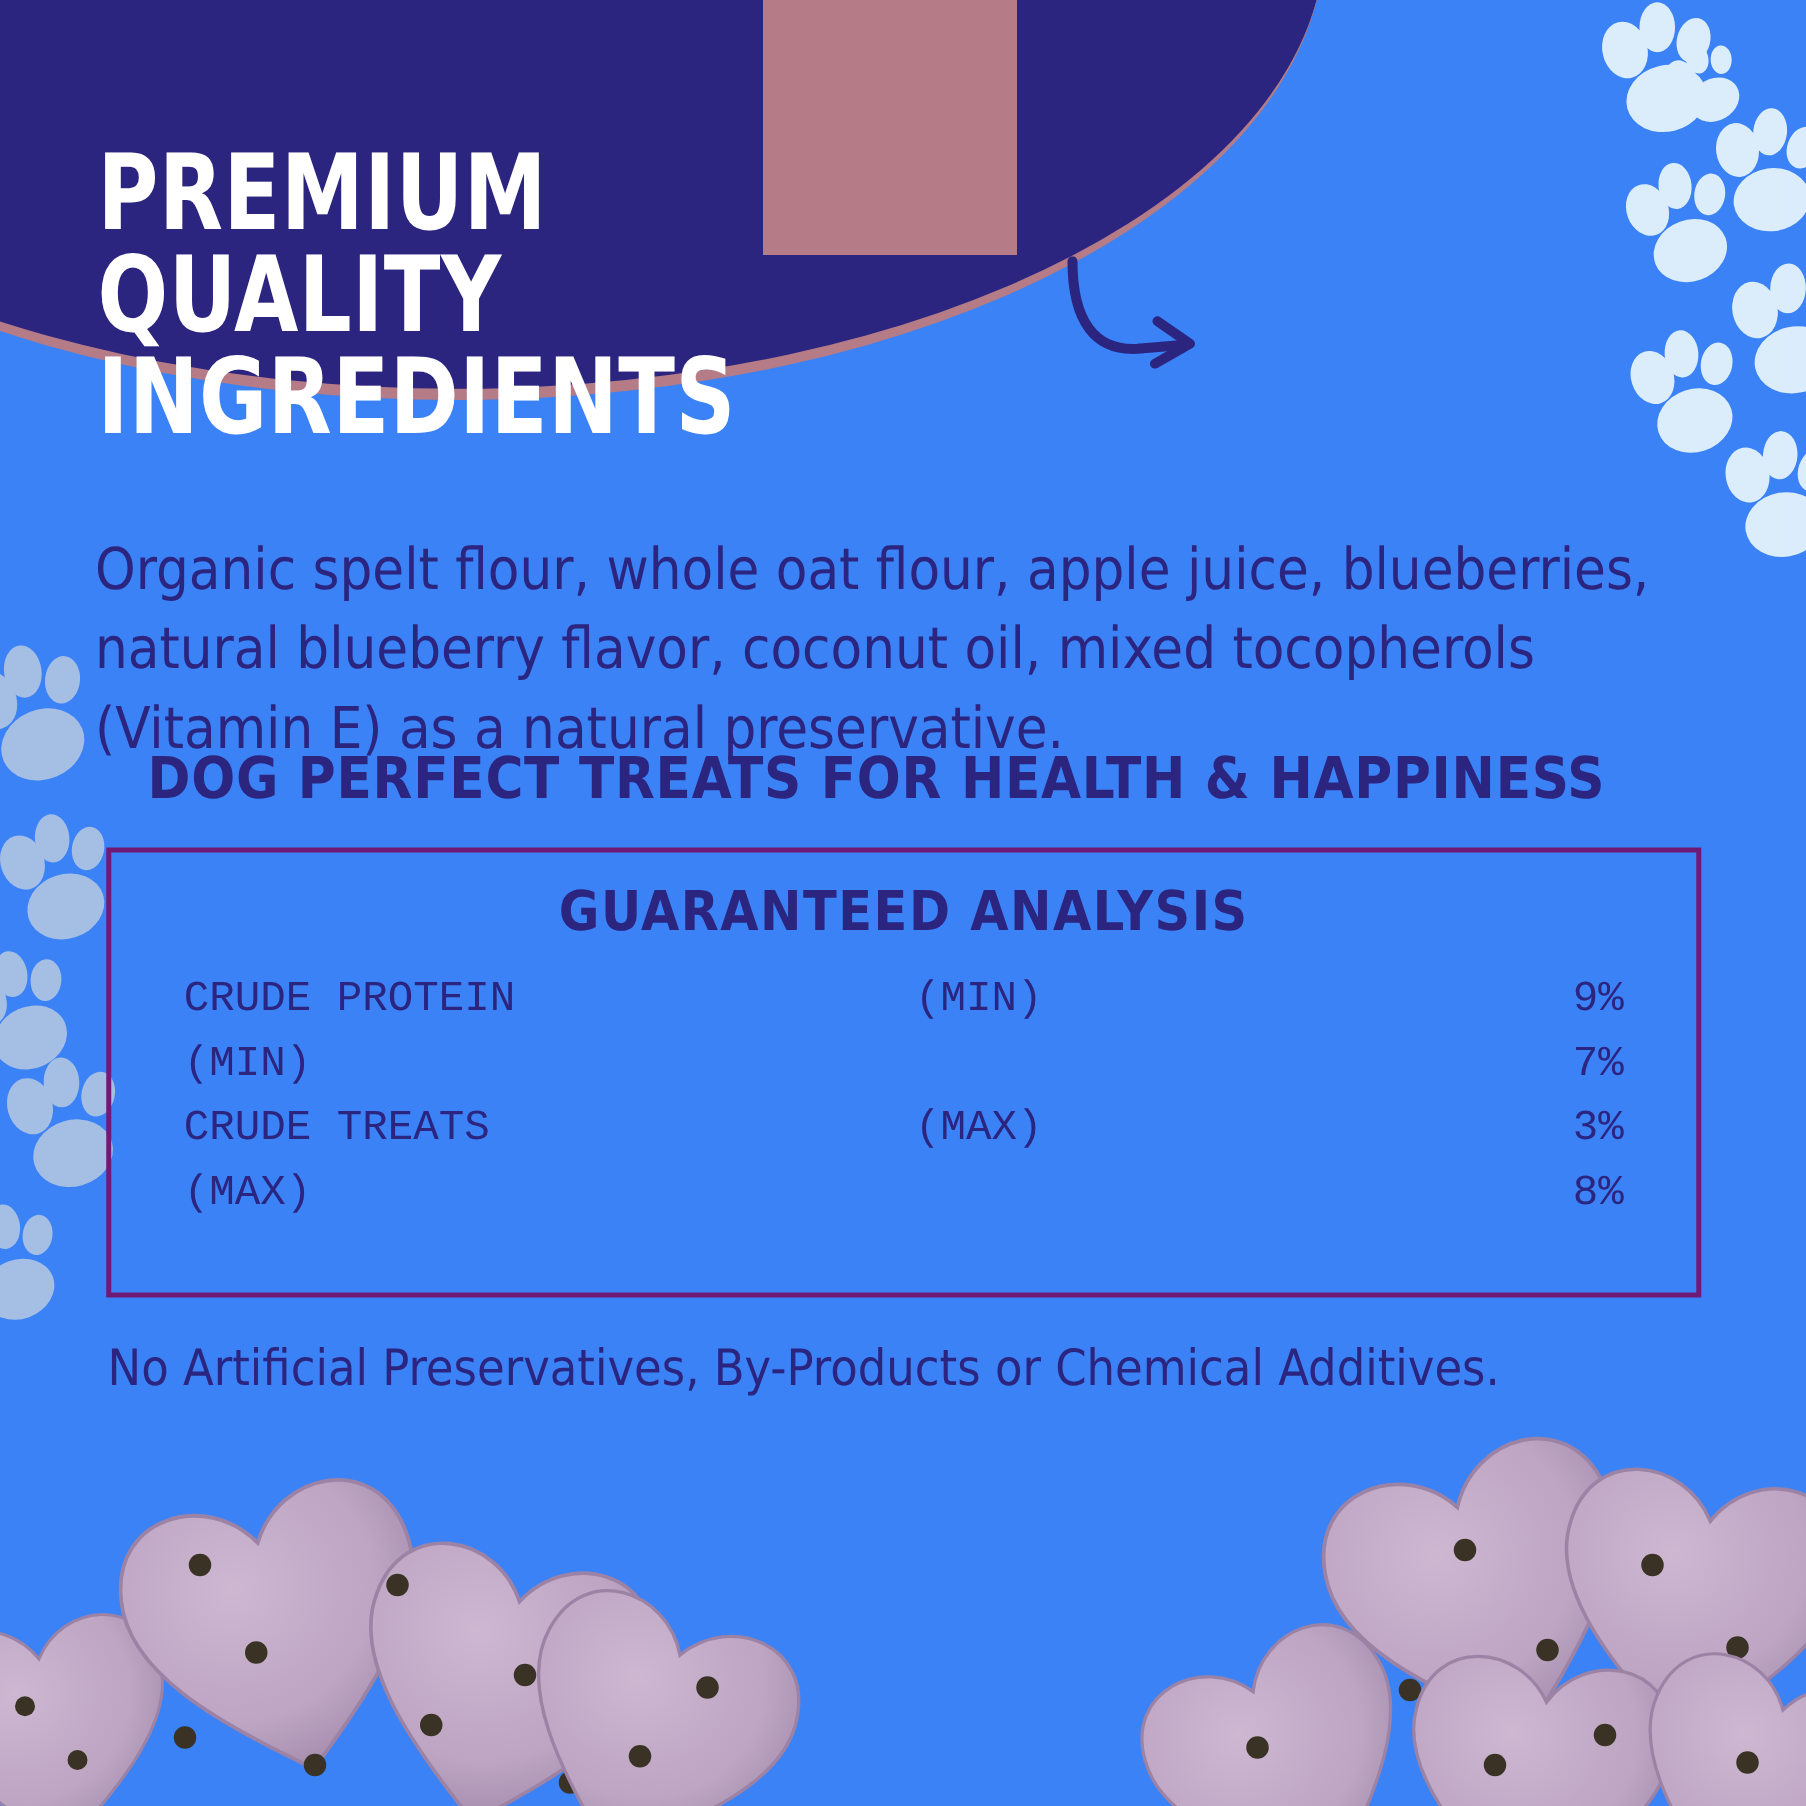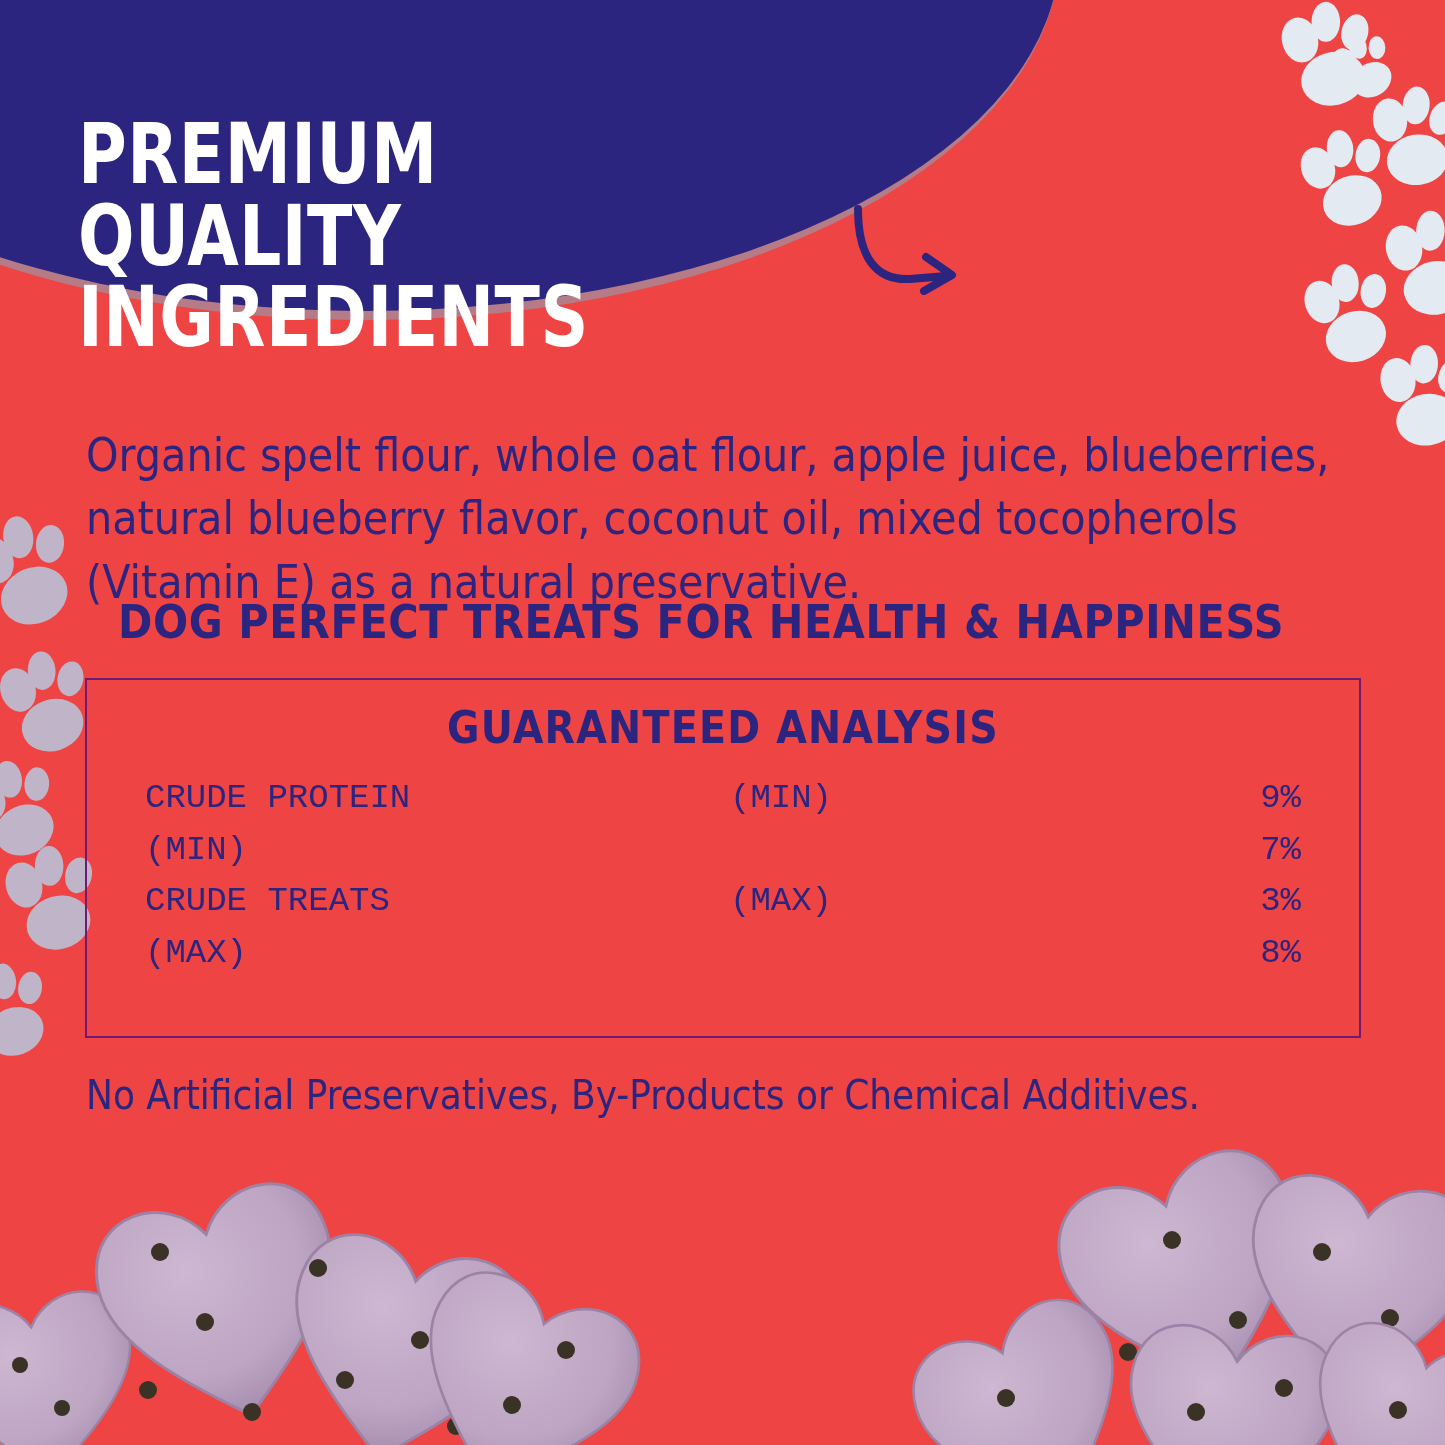--- a/index.html
+++ b/index.html
@@ -10,21 +10,21 @@
     width: 1445px;
     height: 1445px;
     overflow: hidden;
     font-family: "Liberation Sans", sans-serif;
   }
 
   #package-panel {
     position: relative;
     width: 1445px;
     height: 1445px;
-    background: #ef4444;
+    background: #3b82f6;
     overflow: hidden;
   }
 
   
   #paw-layer {
     position: absolute;
     inset: 0;
     width: 1445px;
     height: 1445px;
     pointer-events: none;
@@ -90,21 +90,21 @@
     left: 848px;
     top: 205px;
     width: 130px;
     height: 90px;
     z-index: 4;
   }
 
   
   #ingredients-text {
     position: absolute;
-    left: 86px;
+    left: 76px;
     top: 378px;
     width: 1300px;
     z-index: 2;
     color: #2b2580;
     font-size: 46px;
     line-height: 1.38;
     font-family: "Liberation Sans Narrow", "DejaVu Sans Condensed", "Liberation Sans", sans-serif;
   }
 
   
@@ -123,21 +123,21 @@
   }
 
   
   #analysis-box {
     position: absolute;
     left: 85px;
     top: 678px;
     width: 1276px;
     height: 360px;
     box-sizing: border-box;
-    border: 2px solid #701a75;
+    border: 4px solid #701a75;
     z-index: 2;
   }
 
   #analysis-heading {
     margin-top: 22px;
     text-align: center;
     color: #2b2580;
     font-weight: bold;
     font-size: 44px;
     letter-spacing: 1.2px;

